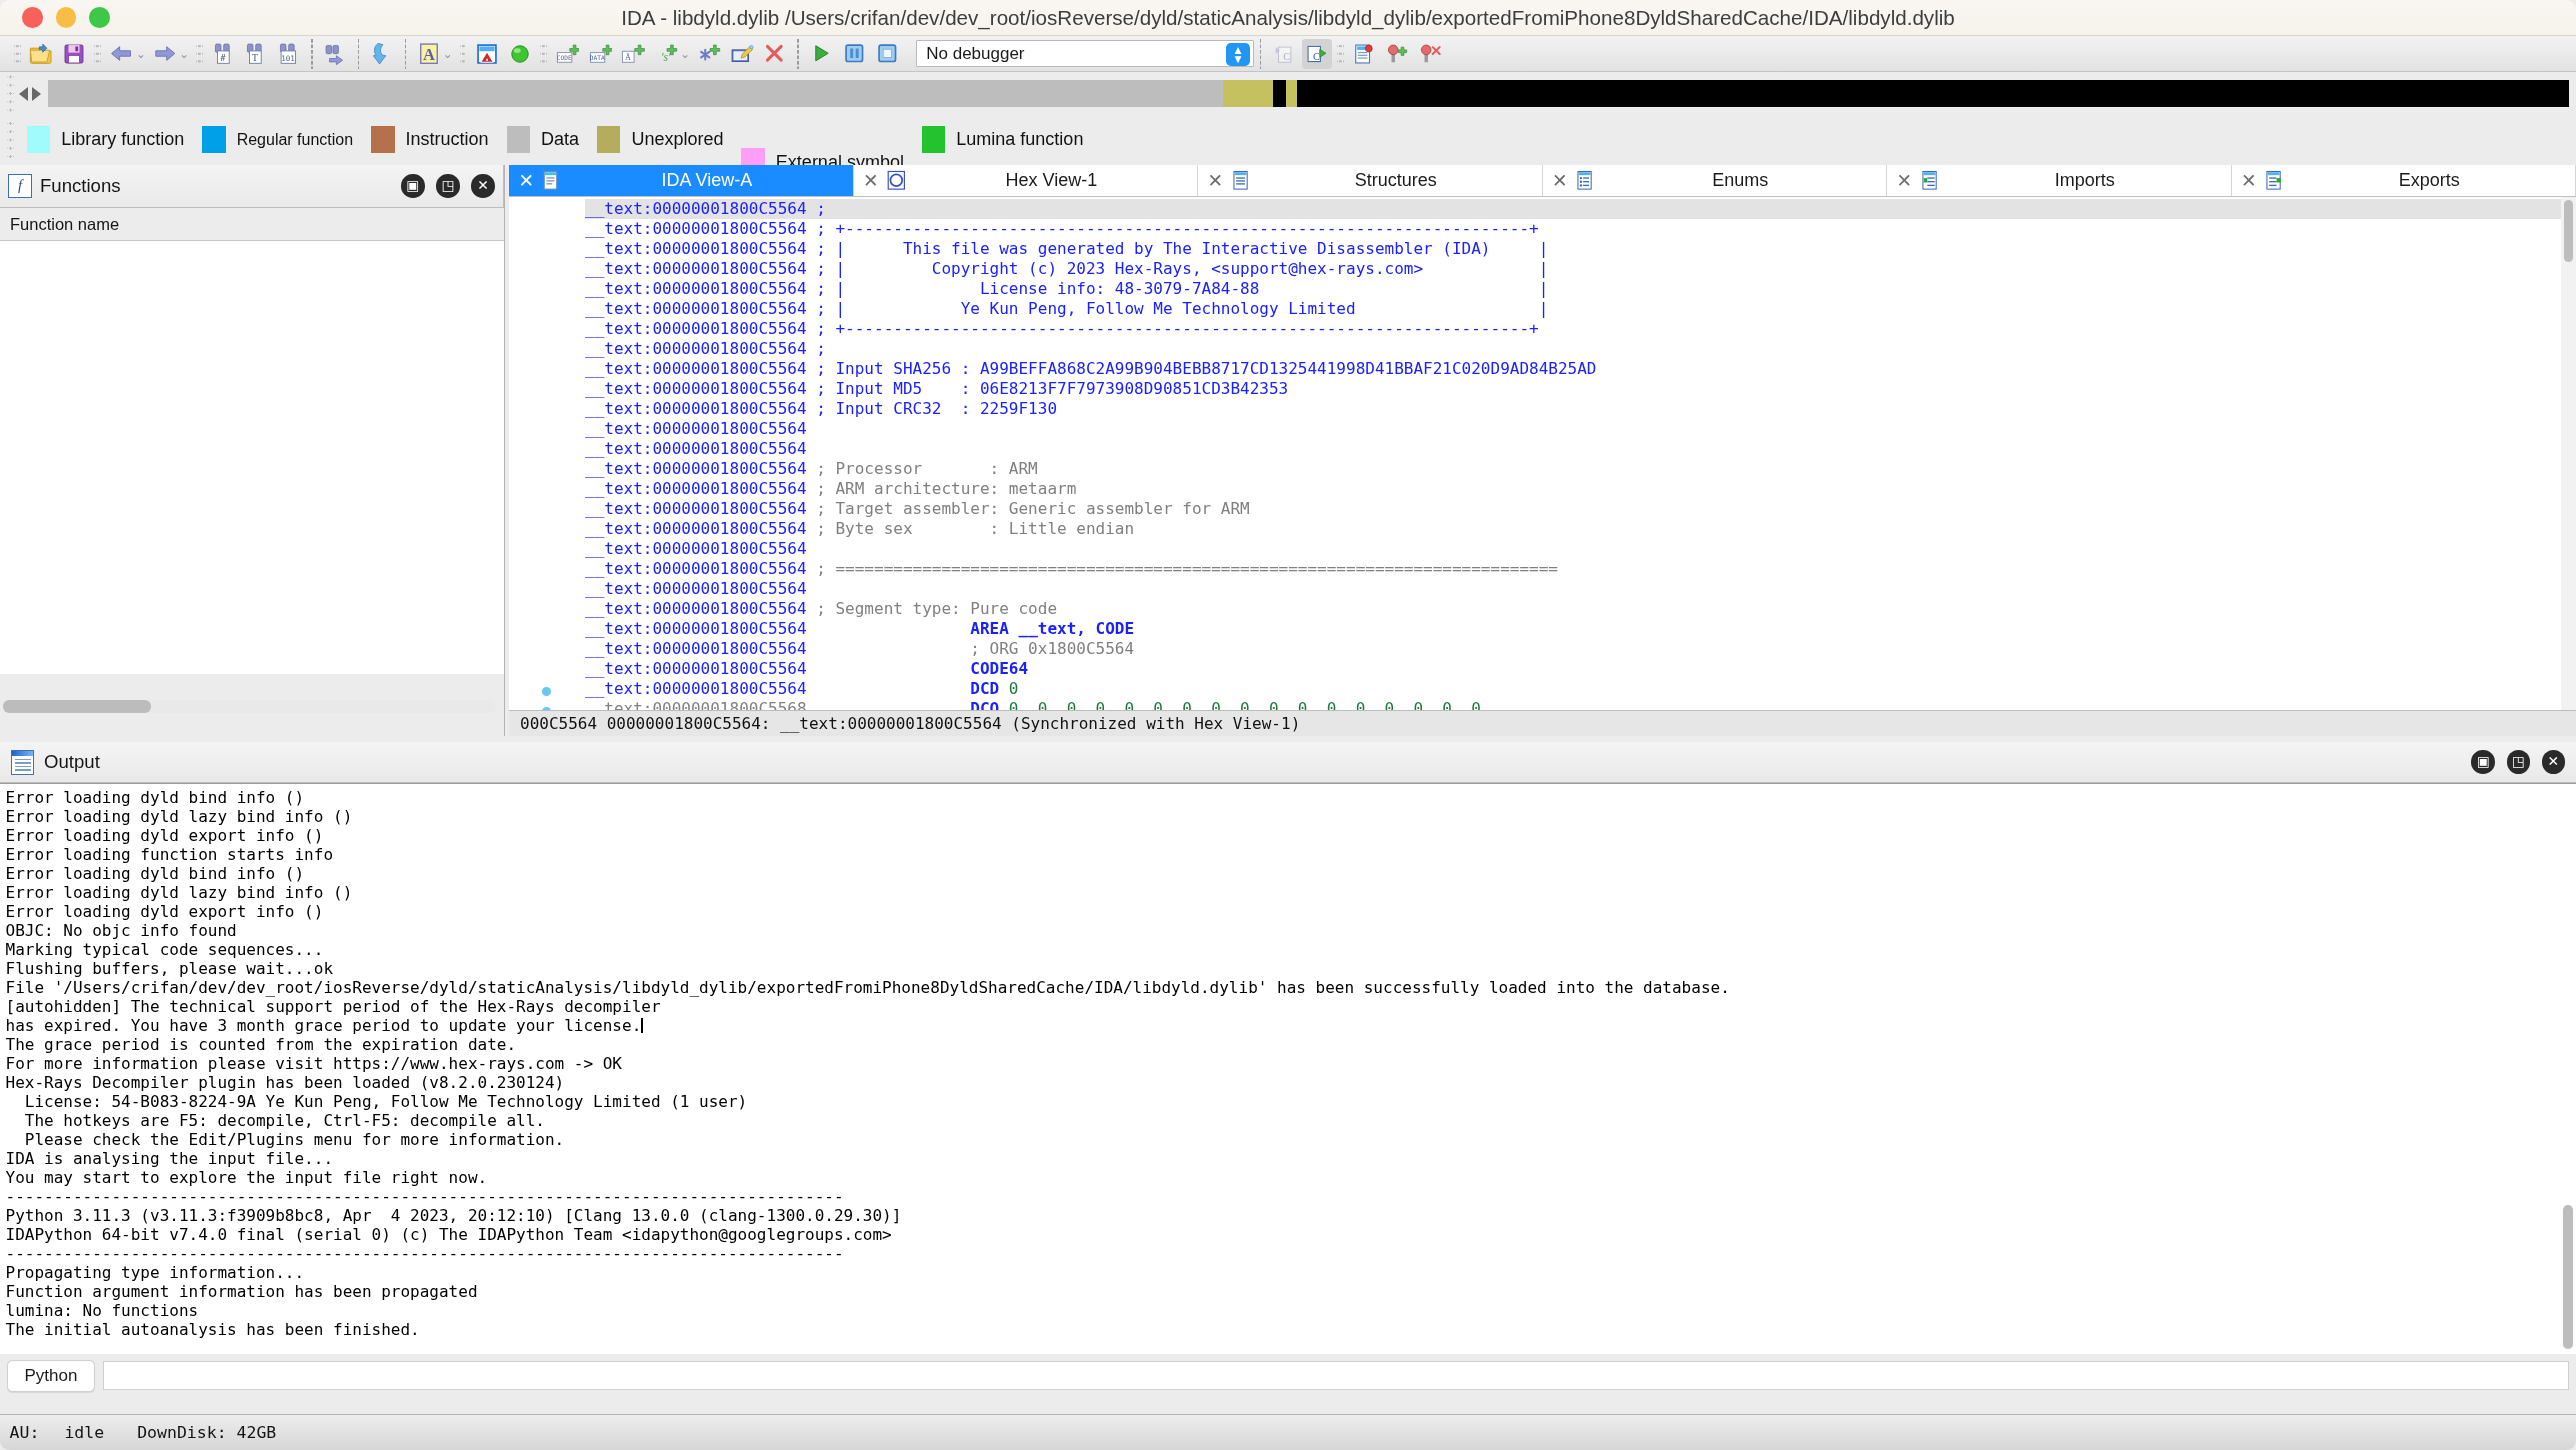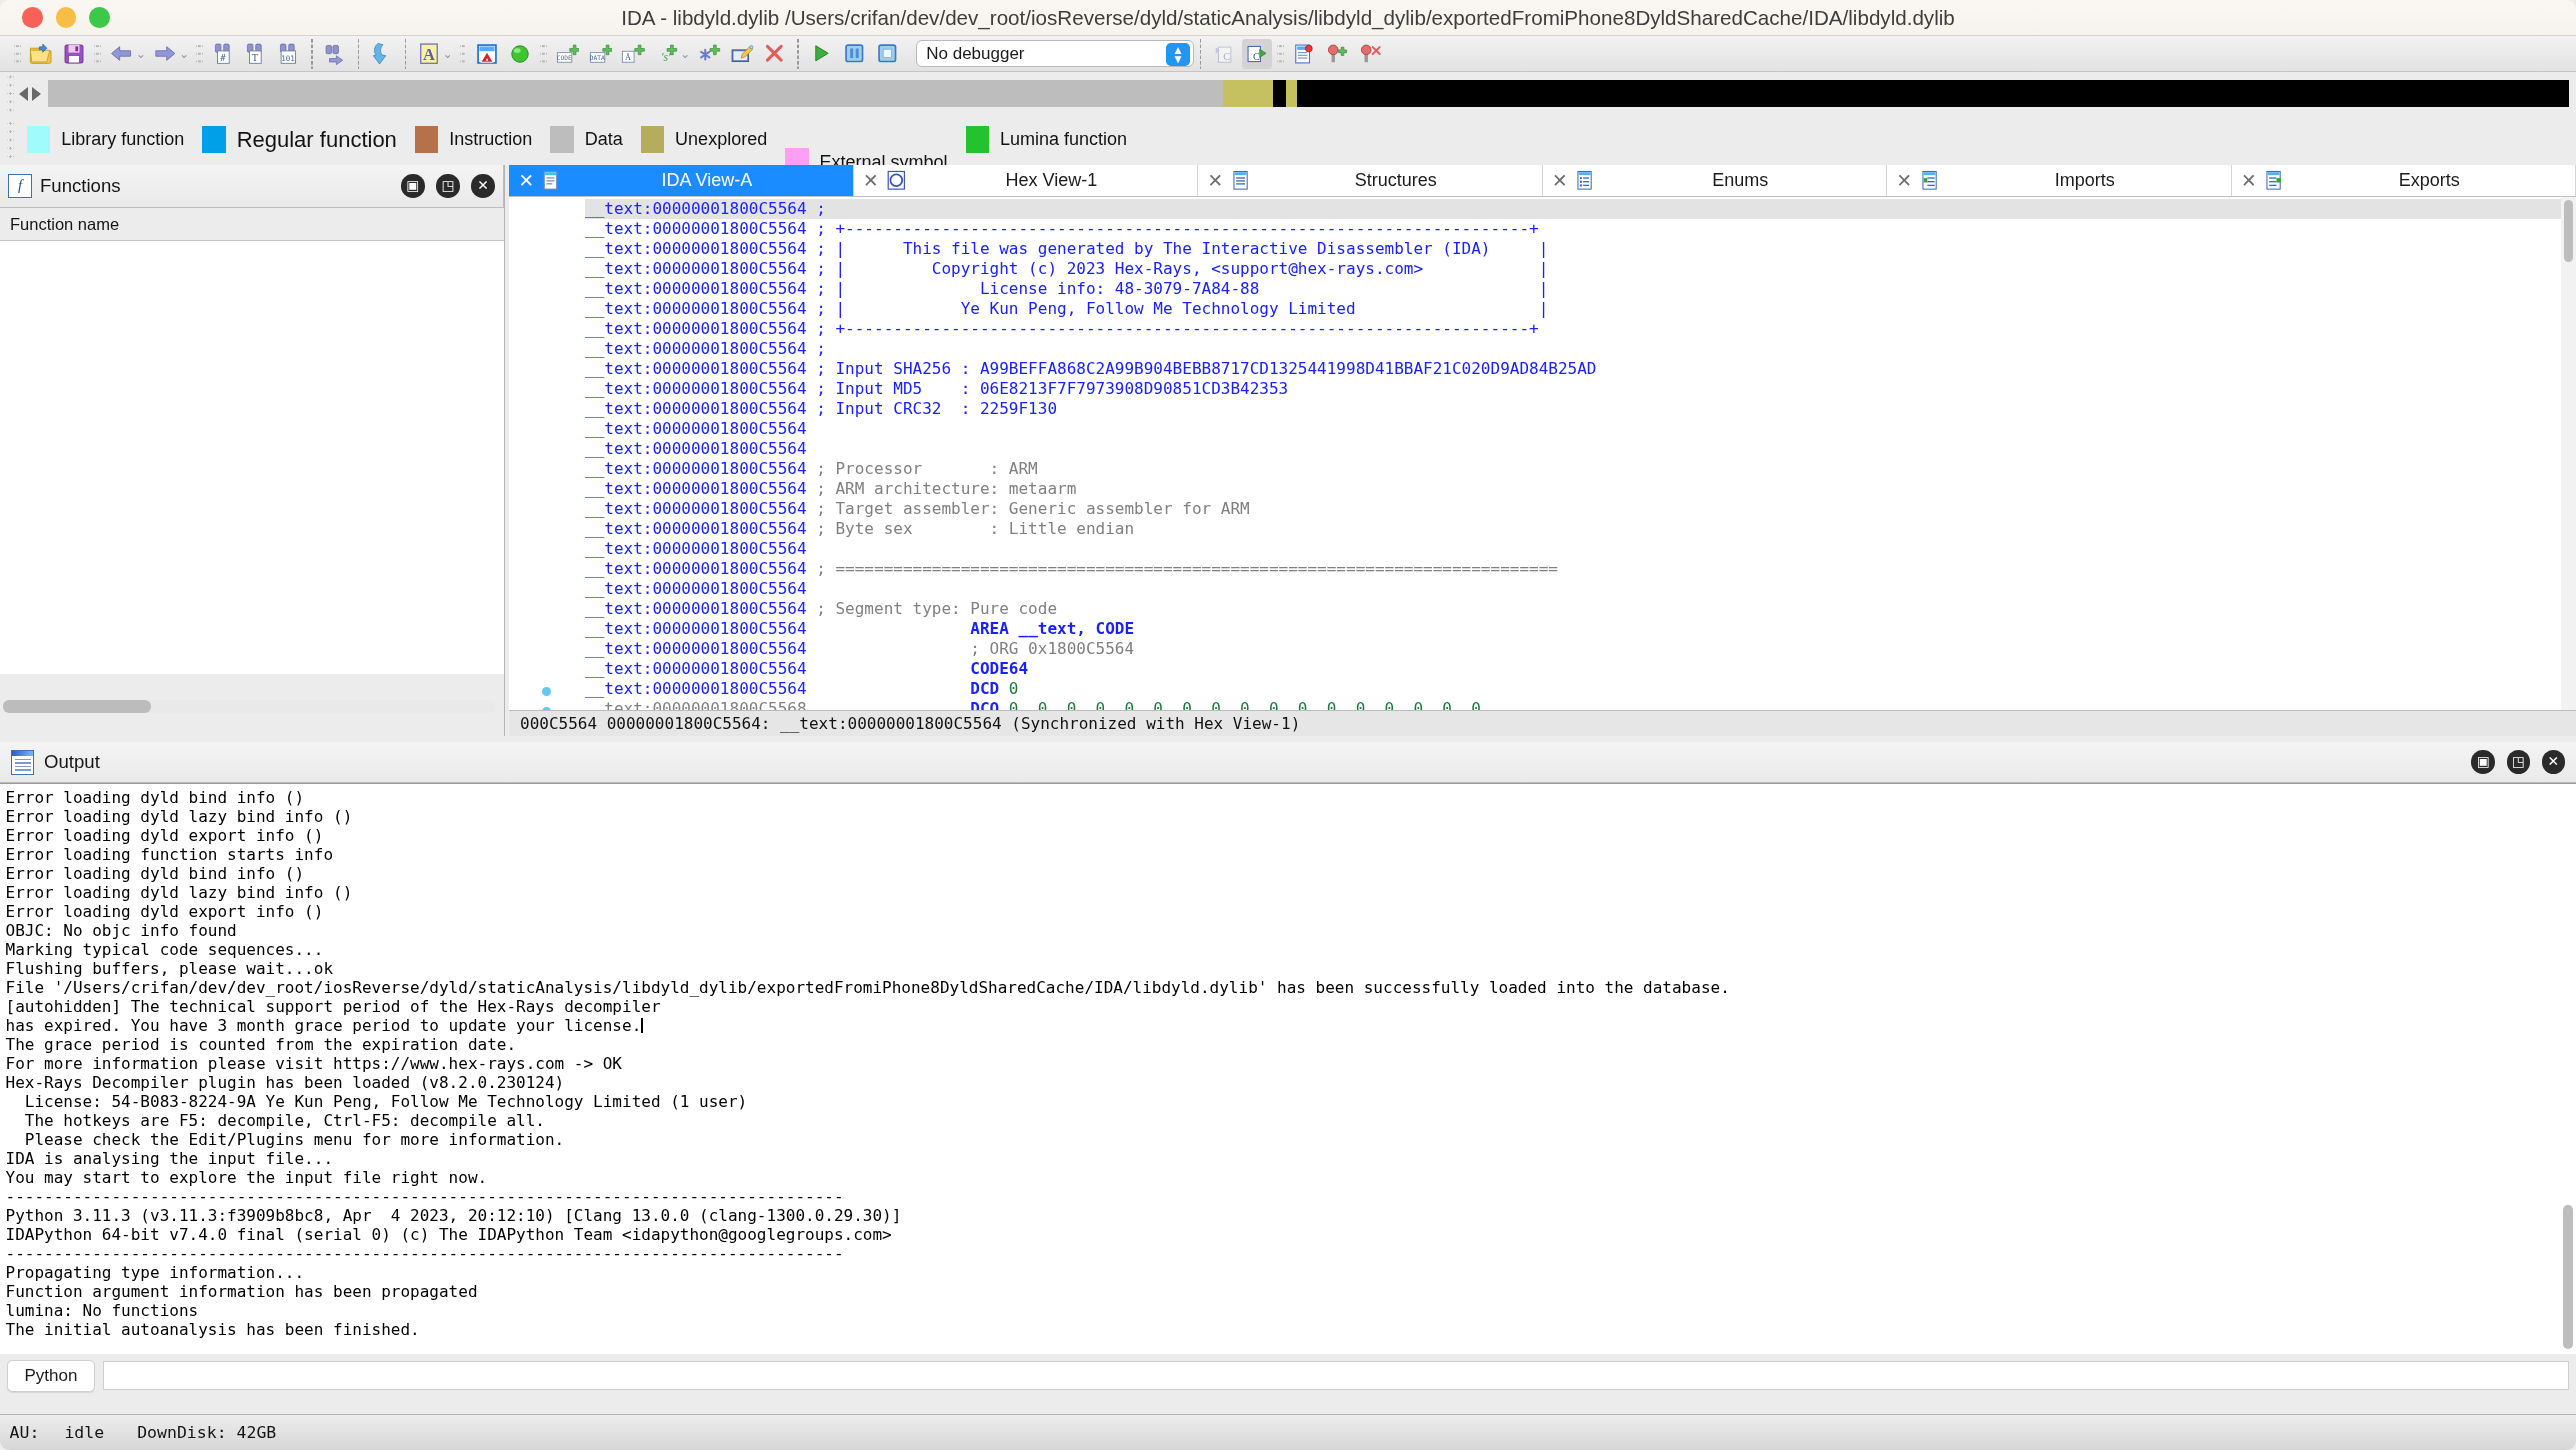--- a/index.html
+++ b/index.html
@@ -51,22 +51,22 @@
     width: 30px; height: 30px; display: flex; align-items: center;
     justify-content: center; margin: 0 1.4px; border-radius: 3.4px;
     position: relative;
   }
   .tb-btn.pressed { background: #d3d3d3; }
   .tb-caret {
     font-size: 11.7px; color: #8b8b9a; margin-left: -2.1px; margin-right: 2.8px;
     line-height: 1;
   }
   .dbg-combo {
-    margin-left: 12.4px; width: 278px; height: 27.5px; background: #fff;
-    border: 0.7px solid #b9b9b9; border-radius: 6px;
+    margin-left: 12.4px; width: 338px; height: 27.5px; background: #fff;
+    border: 0.7px solid #b9b9b9; border-radius: 1px;
     display: flex; align-items: center; padding-left: 9.6px;
     font-size: 17px; color: #1a1a1a; position: relative;
   }
   .dbg-stepper {
     position: absolute; right: 2.8px; top: 2.1px; width: 23.4px; height: 23.4px;
     background: #2196f3; border-radius: 4.8px; color: #fff;
     display: flex; flex-direction: column; align-items: center;
     justify-content: center; line-height: 0.72; font-size: 11.7px;
   }
 
@@ -538,21 +538,21 @@
 
 <div style="position:absolute;left:0;top:114px;width:2576px;height:51px;background:#ececec;display:flex;align-items:center;">
   <div class="nav-grip" style="margin-left:6.9px;height:36px;"></div>
   <div id="legend-items" style="display:flex;align-items:center;">
       <div style="display: flex; align-items: center; margin-right: 18px; padding-left: 13px;">
         <span style="width: 23.4px; height: 27.5px; background: rgb(160, 252, 252); margin-right: 11px; display: inline-block;"></span>
         <span style="font-size: 18px; color: rgb(18, 18, 18); white-space: nowrap;">Library function</span>
       </div>
       <div style="display: flex; align-items: center; margin-right: 18px;">
         <span style="width: 23.4px; height: 27.5px; background: rgb(0, 160, 233); margin-right: 11px; display: inline-block;"></span>
-        <span style="font-size: 22px; color: rgb(18, 18, 18); white-space: nowrap;">Regular function</span>
+        <span style="font-size: 16px; color: rgb(18, 18, 18); white-space: nowrap;">Regular function</span>
       </div>
       <div style="display: flex; align-items: center; margin-right: 18px;">
         <span style="width: 23.4px; height: 27.5px; background: rgb(181, 113, 74); margin-right: 11px; display: inline-block;"></span>
         <span style="font-size: 18px; color: rgb(18, 18, 18); white-space: nowrap;">Instruction</span>
       </div>
       <div style="display: flex; align-items: center; margin-right: 18px;">
         <span style="width: 23.4px; height: 27.5px; background: rgb(189, 189, 189); margin-right: 11px; display: inline-block;"></span>
         <span style="font-size: 18px; color: rgb(18, 18, 18); white-space: nowrap;">Data</span>
       </div>
       <div style="display: flex; align-items: center; margin-right: 18px;">

